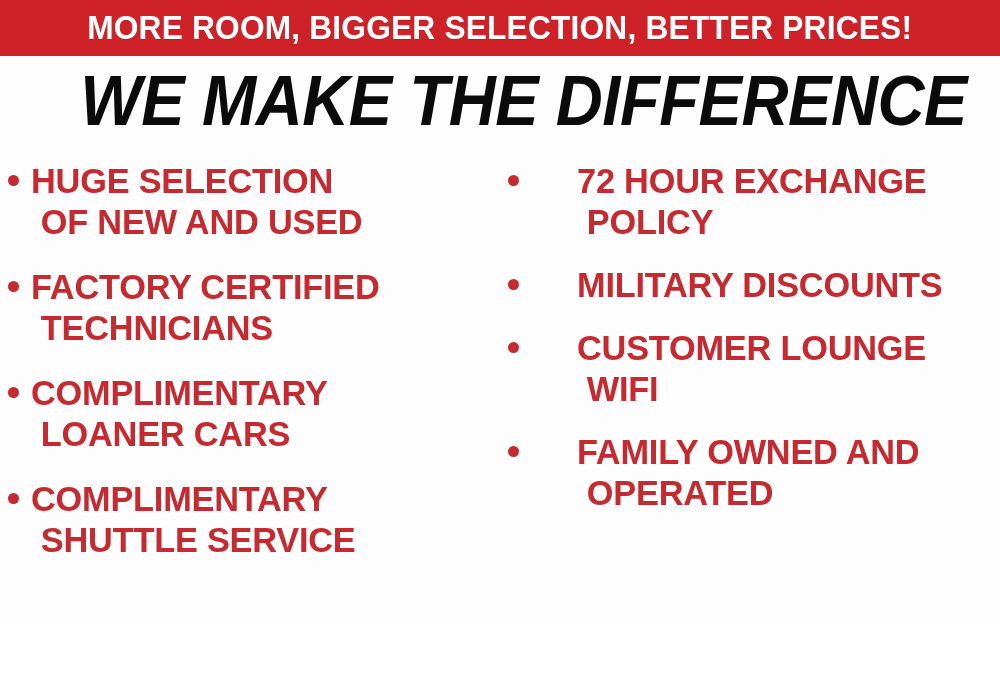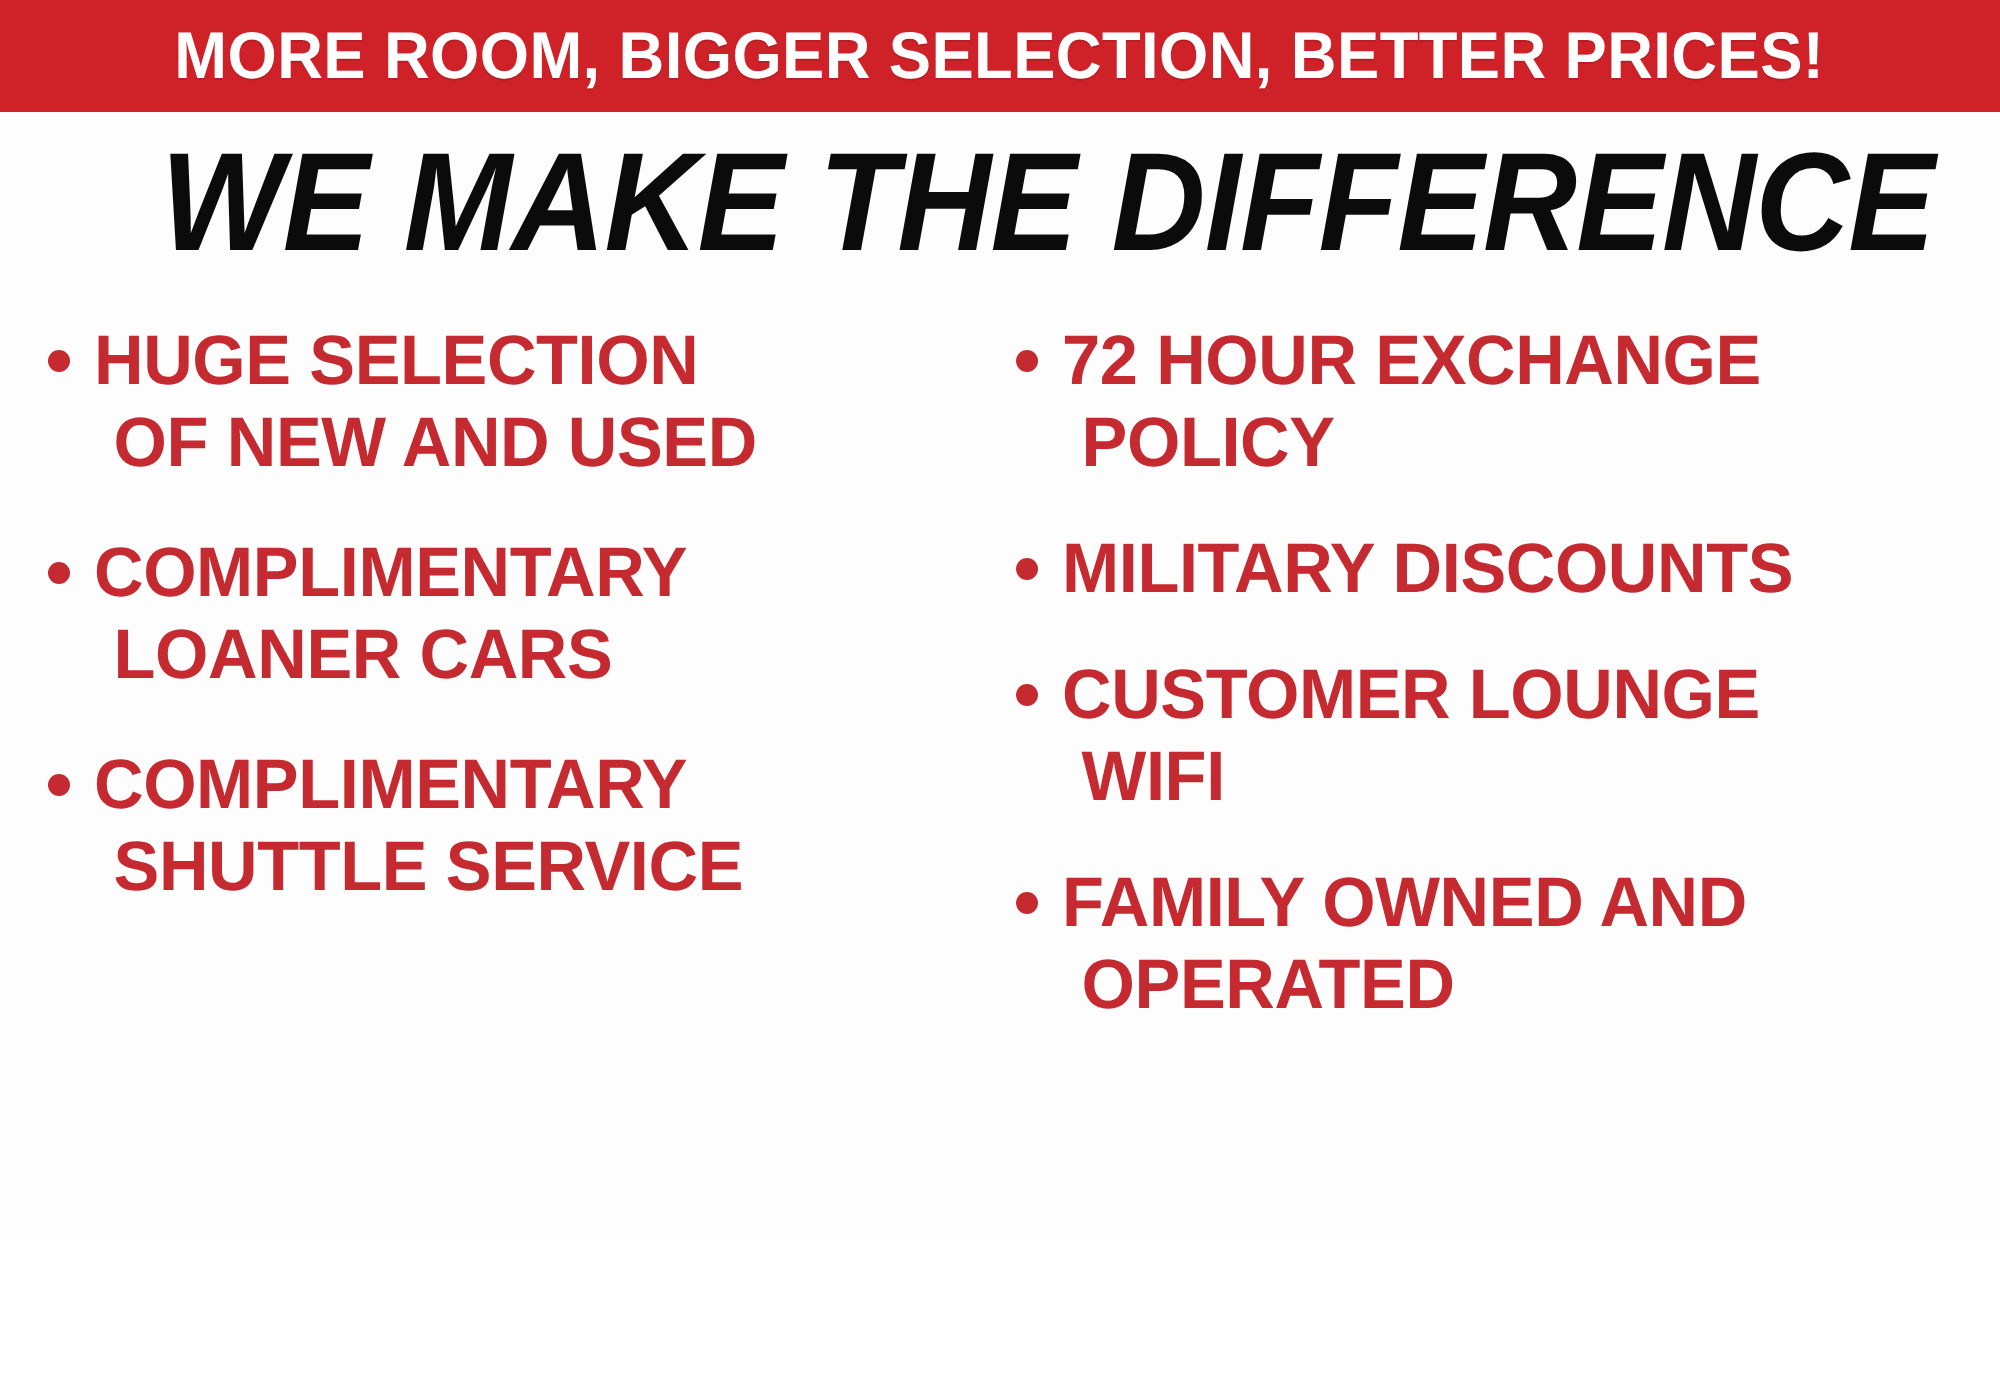--- a/index.html
+++ b/index.html
@@ -75,30 +75,30 @@
     position: absolute;
     left: 0;
     top: 160px;
     width: 1000px;
     height: 534px;
   }
   .col {
     position: absolute;
     top: 0;
   }
-  .col-left  { left: 24px;   width: 486px; }
+  .col-left  { left: 8px;   width: 486px; }
   .col-right { left: 508px; width: 492px; }
 
   .bullet-item {
     display: flex;
     align-items: flex-start;
     margin-bottom: 22px;
   }
   .col-left  .bullet-item { margin-bottom: 24px; }
-  .col-right .bullet-item { margin-bottom: 22px; }
+  .col-right .bullet-item { margin-bottom: 22px; gap: 46px; }
 
   .dot {
     flex: 0 0 auto;
     width: 11px;
     height: 11px;
     border-radius: 50%;
     background: #c42a2f;
     margin-top: 15px;
     margin-right: 12px;
   }
@@ -129,20 +129,27 @@
     <span class="headline-text">WE MAKE THE DIFFERENCE</span>
   </div>
 
   <div class="columns">
     <div class="col col-left">
         <div class="bullet-item">
           <span class="dot"></span>
           <span class="item-text">
             <span class="ln">HUGE SELECTION</span>
             <span class="ln indent">OF NEW AND USED</span>
+          </span>
+        </div>
+        <div class="bullet-item">
+          <span class="dot"></span>
+          <span class="item-text">
+            <span class="ln">FACTORY CERTIFIED</span>
+            <span class="ln indent">TECHNICIANS</span>
           </span>
         </div>
         <div class="bullet-item">
           <span class="dot"></span>
           <span class="item-text">
             <span class="ln">COMPLIMENTARY</span>
             <span class="ln indent">LOANER CARS</span>
           </span>
         </div>
         <div class="bullet-item">

